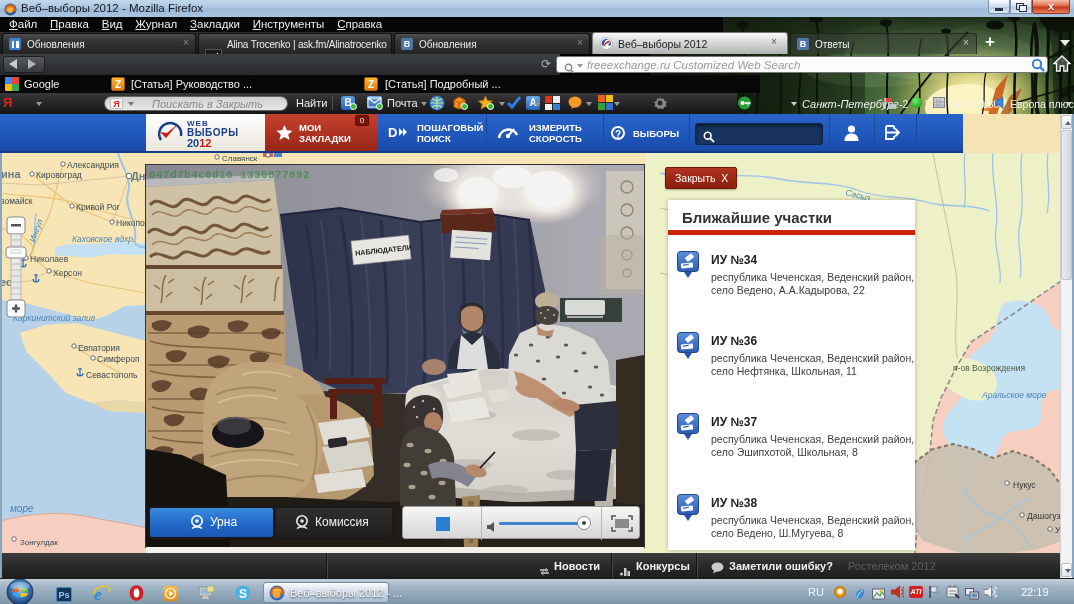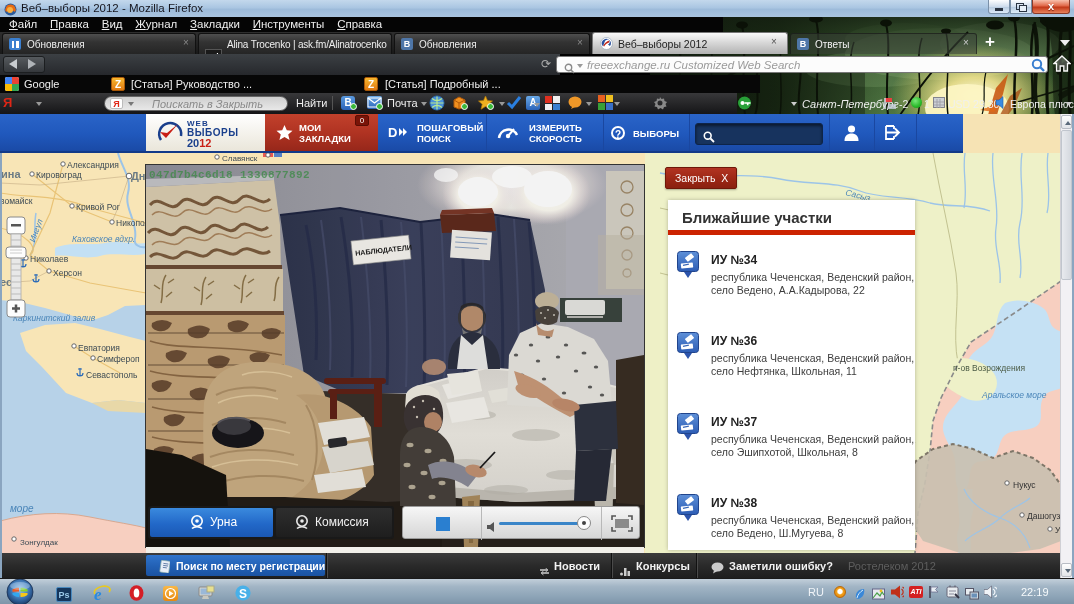--- a/index.html
+++ b/index.html
@@ -860,27 +860,20 @@
           </svg></div>
         <div class="abs tx" style="left:43px;top:2px;font-size:12px;font-weight:bold;color:#222;">ИУ №38</div>
         <div class="abs tx" style="left:43px;top:20px;font-size:10.5px;color:#3c3c3c;">республика Чеченская, Веденский район,</div>
         <div class="abs tx" style="left:43px;top:33px;font-size:10.5px;color:#3c3c3c;">село Ведено, Ш.Мугуева, 8</div>
       </div>
   </div>
   <div class="abs" id="closebtn" style="left:665px;top:53px;width:72px;height:22px;background:linear-gradient(180deg,#b23422 0%,#9c2715 55%,#8a2010 100%);border:1px solid #6e1808;border-radius:2px;box-shadow:0 1px 2px rgba(0,0,0,0.3);">
     <div class="abs tx" style="left:9px;top:4px;font-size:10.5px;color:#fff;">Закрыть&nbsp; X</div>
   </div>
   <div class="abs" id="sitefooter" style="left:0;top:439px;width:1061px;height:25px;background:linear-gradient(180deg,#3c3c3c 0%,#2a2a2a 50%,#1e1e1e 100%);">
-    <div class="abs" style="left:146px;top:2px;width:179px;height:21px;background:linear-gradient(180deg,#2f74cc 0%,#2260b4 55%,#1a52a2 100%);border-radius:2px;">
-      <div class="abs" style="left:12px;top:4px;width:12px;height:13px;"><svg width="12" height="13">
-            <rect x="2.5" y="0.5" width="9" height="12" rx="1" fill="#e8eef8" stroke="#8aa" stroke-width="0.7" transform="rotate(8 6 6.5)"></rect>
-            <path d="M5,3.5 h5 M5,5.5 h5 M5,7.5 h4" stroke="#4a6a9a" stroke-width="0.8" transform="rotate(8 6 6.5)"></path>
-          </svg></div>
-      <div class="abs tx" style="left:30px;top:5px;font-size:10.5px;font-weight:bold;color:#fff;">Поиск по месту регистрации</div>
-    </div>
     <div class="abs" style="left:326px;top:0;width:1px;height:25px;background:#111;"></div>
       <div class="abs" style="left:327px;top:0;width:1px;height:25px;background:#4a4a4a;"></div>
     <div class="abs" style="left:540px;top:9px;width:9px;height:8px;"><svg width="9" height="8">
           <path d="M0,2 h7 M2,5 h7" stroke="#ccc" stroke-width="1.4"></path>
           <path d="M5.5,0 L8,2 L5.5,4 M3.5,3 L1,5 L3.5,7" fill="none" stroke="#ccc" stroke-width="0.9"></path>
         </svg></div>
     <div class="abs tx" style="left:554px;top:7px;font-size:11px;font-weight:bold;color:#f2f2f2;">Новости</div>
     <div class="abs" style="left:611px;top:0;width:1px;height:25px;background:#111;"></div>
       <div class="abs" style="left:612px;top:0;width:1px;height:25px;background:#4a4a4a;"></div>
     <div class="abs" style="left:620px;top:9px;width:11px;height:8px;"><svg width="11" height="8">
@@ -945,20 +938,29 @@
   <div class="abs" style="left:198px;top:6px;width:17px;height:17px;"><svg width="17" height="17">
         <rect x="1" y="2" width="13" height="9" rx="1" fill="#d8d8d0" stroke="#888"></rect>
         <rect x="2.5" y="3.5" width="10" height="6" fill="#9ab8d8"></rect>
         <path d="M5,11 L10,11 L11,14 L4,14 Z" fill="#c8c8c0"></path>
         <rect x="9" y="1" width="7" height="6" fill="#e8e090" stroke="#aa8"></rect>
       </svg></div>
   <div class="abs" style="left:235px;top:6px;width:16px;height:16px;"><svg width="16" height="16">
         <circle cx="8" cy="8" r="7.6" fill="#48b0e8"></circle>
         <text x="4" y="12.5" font-size="12" font-weight="bold" fill="#fff" font-family="Liberation Sans">S</text>
       </svg></div>
+  <div class="abs" style="left:263px;top:3px;width:126px;height:21px;background:linear-gradient(180deg,rgba(255,255,255,0.95),rgba(215,228,240,0.85) 50%,rgba(180,200,220,0.8));border:1px solid #7a8a9a;border-radius:3px;">
+    <div class="abs" style="left:5px;top:2px;width:16px;height:16px;"><svg width="16" height="16">
+          <circle cx="8" cy="8" r="7.5" fill="#3a6ab8"></circle>
+          <path d="M2,11 A7,7 0 0 1 8,1.5 A7,7 0 0 1 14.5,10 A8,8 0 0 0 2,11" fill="#e86a10"></path>
+          <circle cx="7.5" cy="9" r="4" fill="#f8a830"></circle>
+          <path d="M4,6 C6,4 10,4 12,6" stroke="#f8d060" stroke-width="1.4" fill="none"></path>
+        </svg></div>
+    <div class="abs tx" style="left:26px;top:4px;font-size:11px;color:#f8f8f8;text-shadow:0 1px 2px #445;">Веб–выборы 2012 - ...</div>
+  </div>
   <div class="abs tx" style="left:808px;top:7px;font-size:11px;color:#f0f4f8;">RU</div>
   <div class="abs" style="left:834px;top:7px;width:12px;height:12px;border-radius:50%;background:radial-gradient(circle at 50% 45%,#fff 0%,#fff 28%,#f0a018 45%,#e07808 100%);border:1px solid #b86808;"></div>
   <div class="abs" style="left:854px;top:7px;width:12px;height:12px;"><svg width="12" height="12">
         <path d="M2,10 C1,5 4,1 10,1 C11,5 9,10 4,11 Z" fill="#3a88d8"></path>
         <path d="M3,10 C4,6 6,4 9,2" stroke="#d8ecf8" stroke-width="1" fill="none"></path>
       </svg></div>
   <div class="abs" style="left:872px;top:7px;width:13px;height:12px;"><svg width="13" height="12">
         <rect x="0.5" y="1" width="12" height="10" fill="#e8e8f0" stroke="#668"></rect>
         <path d="M1,10 L5,5 L8,8 L10,4 L12,7" stroke="#48a048" stroke-width="1.2" fill="none"></path>
         <circle cx="9" cy="3" r="1.4" fill="#e8c020"></circle>

